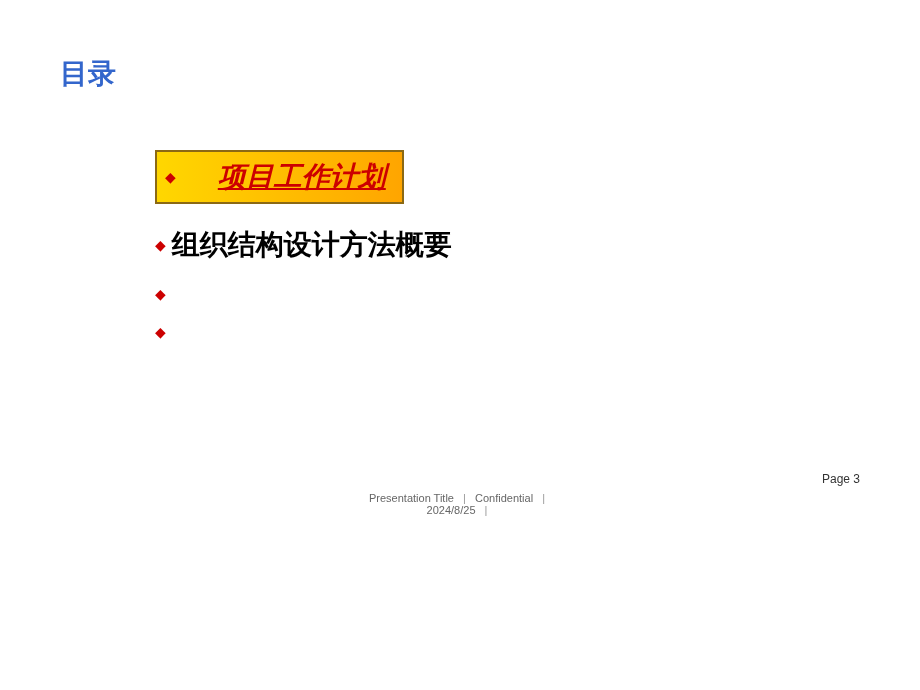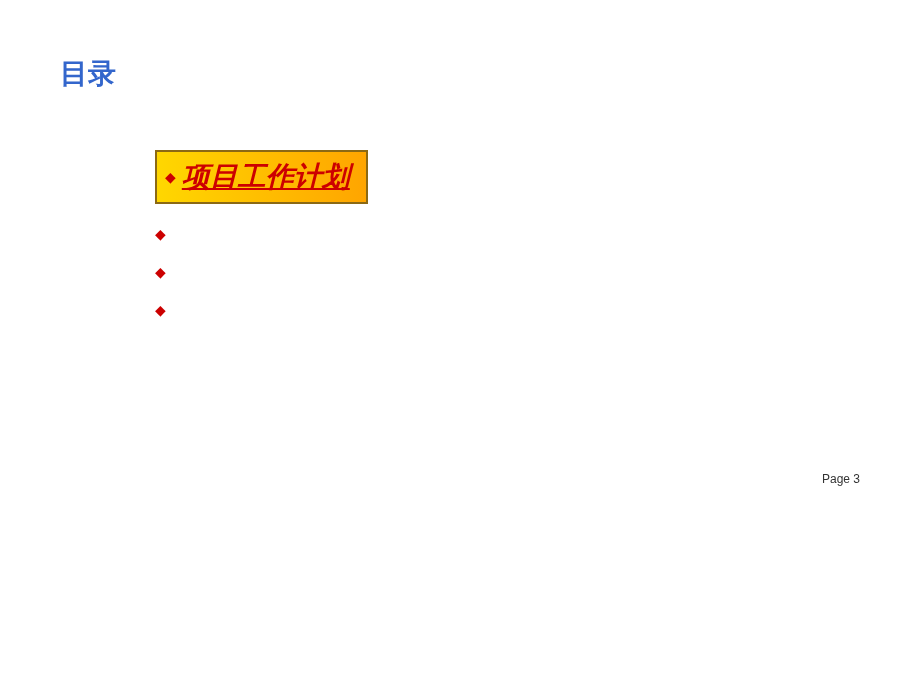--- a/index.html
+++ b/index.html
@@ -69,20 +69,21 @@
       flex-shrink: 0;
     }
 
     .bullet-text-highlighted {
       font-size: 28px;
       font-weight: bold;
       color: #CC0000;
       font-family: 'SimHei', 'Microsoft YaHei', sans-serif;
       text-decoration: underline;
       font-style: italic;
+      margin-left: 36px;
     }
 
     .bullet-text {
       font-size: 28px;
       font-weight: bold;
       color: #000000;
       font-family: 'SimHei', 'Microsoft YaHei', sans-serif;
     }
 
     
@@ -131,31 +132,41 @@
 
     
     <div class="bullet-item-highlighted">
       <span class="diamond-bullet">◆</span>
       <span class="bullet-text-highlighted">项目工作计划</span>
     </div>
 
     
     <div class="bullet-item">
       <span class="diamond-bullet">◆</span>
+      <span class="bullet-text">组织结构设计方法概要</span>
     </div>
 
     <div class="bullet-item">
       <span class="diamond-bullet">◆</span>
     </div>
 
     <div class="bullet-item">
       <span class="diamond-bullet">◆</span>
     </div>
 
   </div>
 
   <div class="slide-footer">
+    <div class="footer-center">
+      <span>Presentation Title</span>
+      <span class="footer-divider">|</span>
+      <span>Confidential</span>
+      <span class="footer-divider">|</span>
+      <br>
+      <span>2024/8/25</span>
+      <span class="footer-divider">|</span>
+    </div>
     <div class="footer-page">
       <span>Page 3</span>
     </div>
   </div>
 
 </div>
 
 </body></html>

